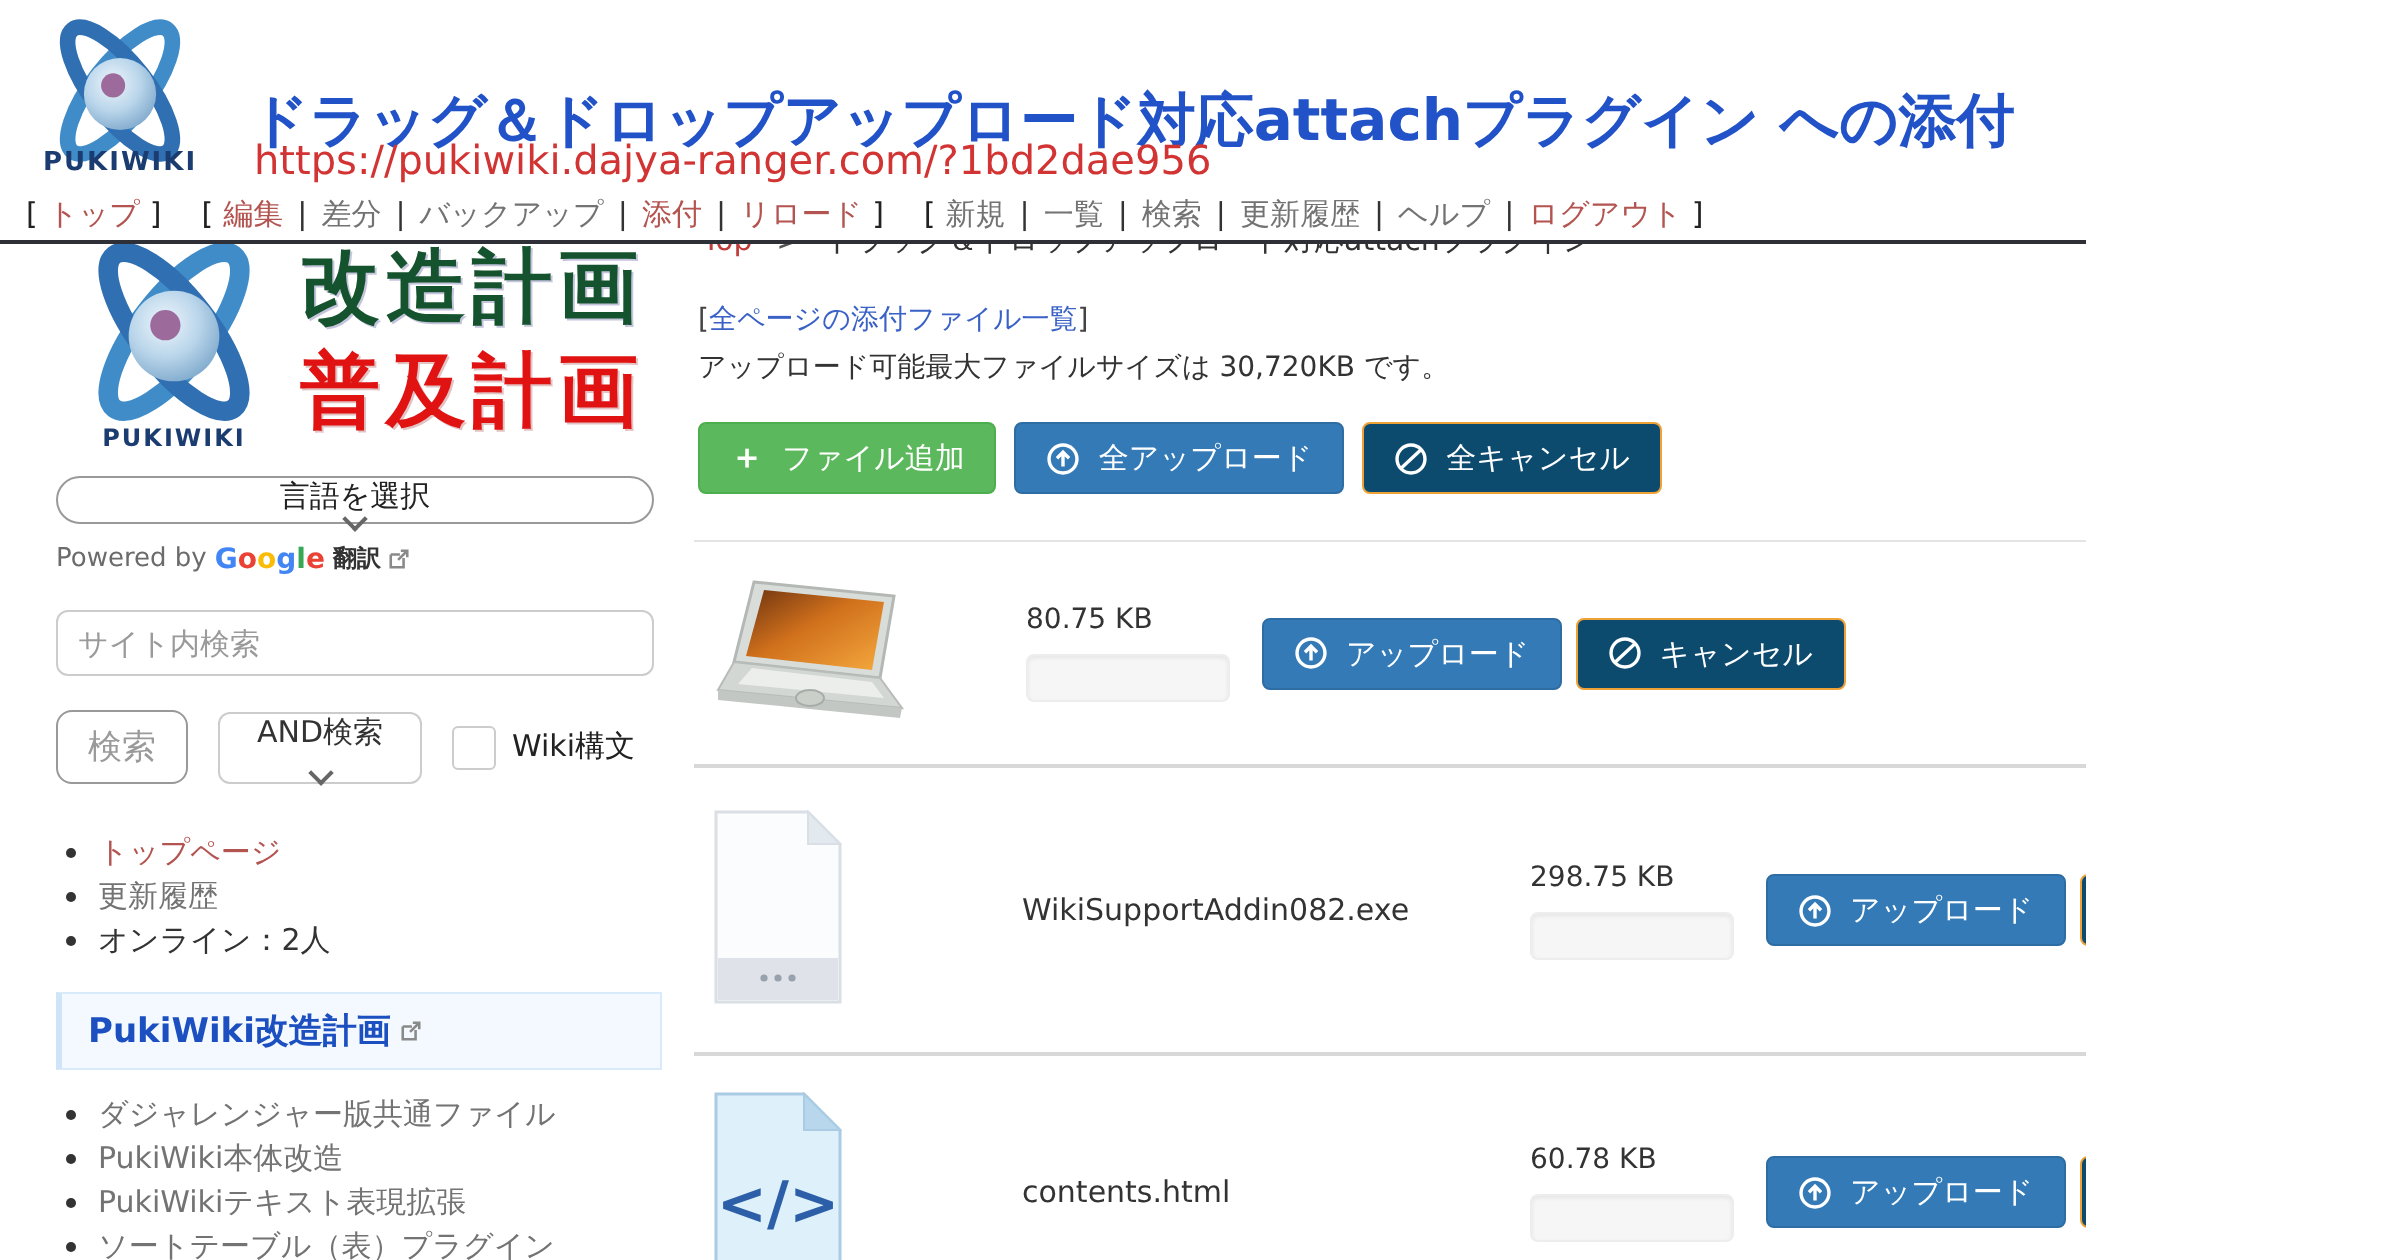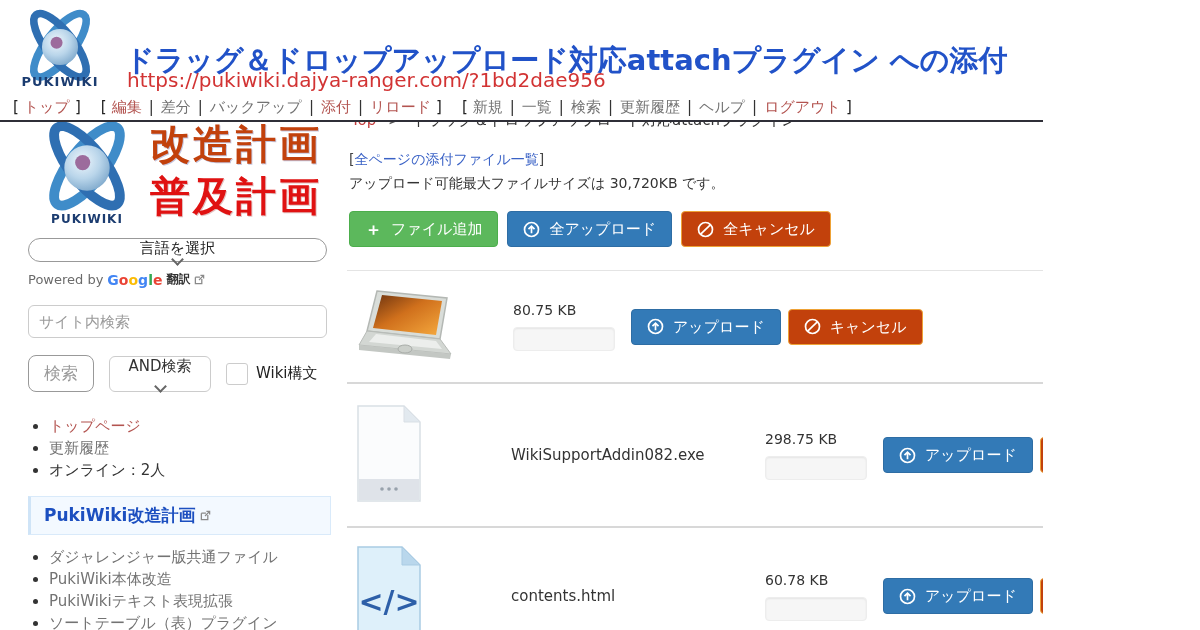--- a/index.html
+++ b/index.html
@@ -26,21 +26,21 @@
   .body-wrap{display:flex;align-items:flex-start;}
   .sidebar{width:345px;box-sizing:border-box;padding:14px 18px 0 28px;flex:none;}
   .main{flex:1;box-sizing:border-box;padding:15px 0 0 2px;}
 
   
   .banner{display:flex;align-items:center;margin:4px 0 12px 0;}
   .banner-logo{text-align:center;width:118px;flex:none;}
   .banner-logo .logo-text{font-size:12px;margin-top:-14px;}
   .banner-text{margin-left:4px;}
   .banner-line1,.banner-line2{font-size:40px;font-weight:900;line-height:52px;letter-spacing:3px;white-space:nowrap;}
-  .banner-line1{color:#c2410c;text-shadow:1px 1px 0 rgba(20,20,120,.25);}
+  .banner-line1{color:#14532d;text-shadow:1px 1px 0 rgba(20,20,120,.25);}
   .banner-line2{color:#e01212;text-shadow:1px 1px 0 rgba(140,10,10,.25);}
 
   .fselect{display:flex;align-items:center;justify-content:space-between;background:#fff;cursor:pointer;box-sizing:border-box;flex-direction:column;}
   .lang-select{width:100%;height:24px;border:1px solid #999;border-radius:12px;padding:0 10px;font-size:15px;color:#222;}
   .chev{width:7px;height:7px;border-right:2px solid #666;border-bottom:2px solid #666;transform:rotate(45deg);margin-top:-3px;flex:none;}
 
   .powered{margin-top:9px;font-size:13px;color:#6b6b6b;display:flex;align-items:center;gap:4px;}
   .gword{font-weight:600;font-size:14px;letter-spacing:0px;}
   .gword .c1{color:#4285F4;} .gword .c2{color:#EA4335;} .gword .c3{color:#FBBC05;}
   .gword .c4{color:#4285F4;} .gword .c5{color:#34A853;} .gword .c6{color:#EA4335;}
@@ -76,21 +76,21 @@
 
   .attach-link-line{margin:21px 0 0 2px;font-size:14px;color:#444;}
   .attach-link-line a{color:#3a62c6;text-decoration:none;}
   .maxsize-line{margin:6px 0 0 2px;font-size:14px;color:#333;}
 
   .toolbar{margin:18px 0 0 2px;display:flex;gap:9px;}
   .btn{display:inline-flex;align-items:center;gap:9px;border-radius:4px;color:#fff;font-size:15px;
     padding:8px 15px;border:1px solid transparent;cursor:pointer;font-family:inherit;line-height:18px;}
   .btn-green{background:#5cb85c;border-color:#4cae4c;}
   .btn-blue{background:#337ab7;border-color:#2e6da4;}
-  .btn-orange{background:#c2410c;border-color:#eea236;}
+  .btn-orange{background:#0c4a6e;border-color:#eea236;}
   .plus-glyph{font-size:17px;font-weight:bold;line-height:14px;}
 
   .file-list{margin-top:23px;border-top:1px solid #e4e4e4;}
   .file-row{display:flex;align-items:center;border-bottom:2px solid #d8d8d8;padding:8px 0;}
   .row-1{min-height:95px;} .row-2{min-height:126px;} .row-3{min-height:120px;border-bottom:none;}
   .col-thumb{width:152px;padding-left:10px;box-sizing:border-box;flex:none;}
   .col-name{width:252px;box-sizing:border-box;padding-left:12px;font-size:15px;color:#333;flex:none;word-break:break-all;}
   .col-size{width:132px;box-sizing:border-box;padding-left:14px;flex:none;}
   .size-label{font-size:14px;color:#333;margin-bottom:9px;}
   .progress{width:100px;height:22px;background:#f6f6f6;border:1px solid #ededed;border-radius:4px;

